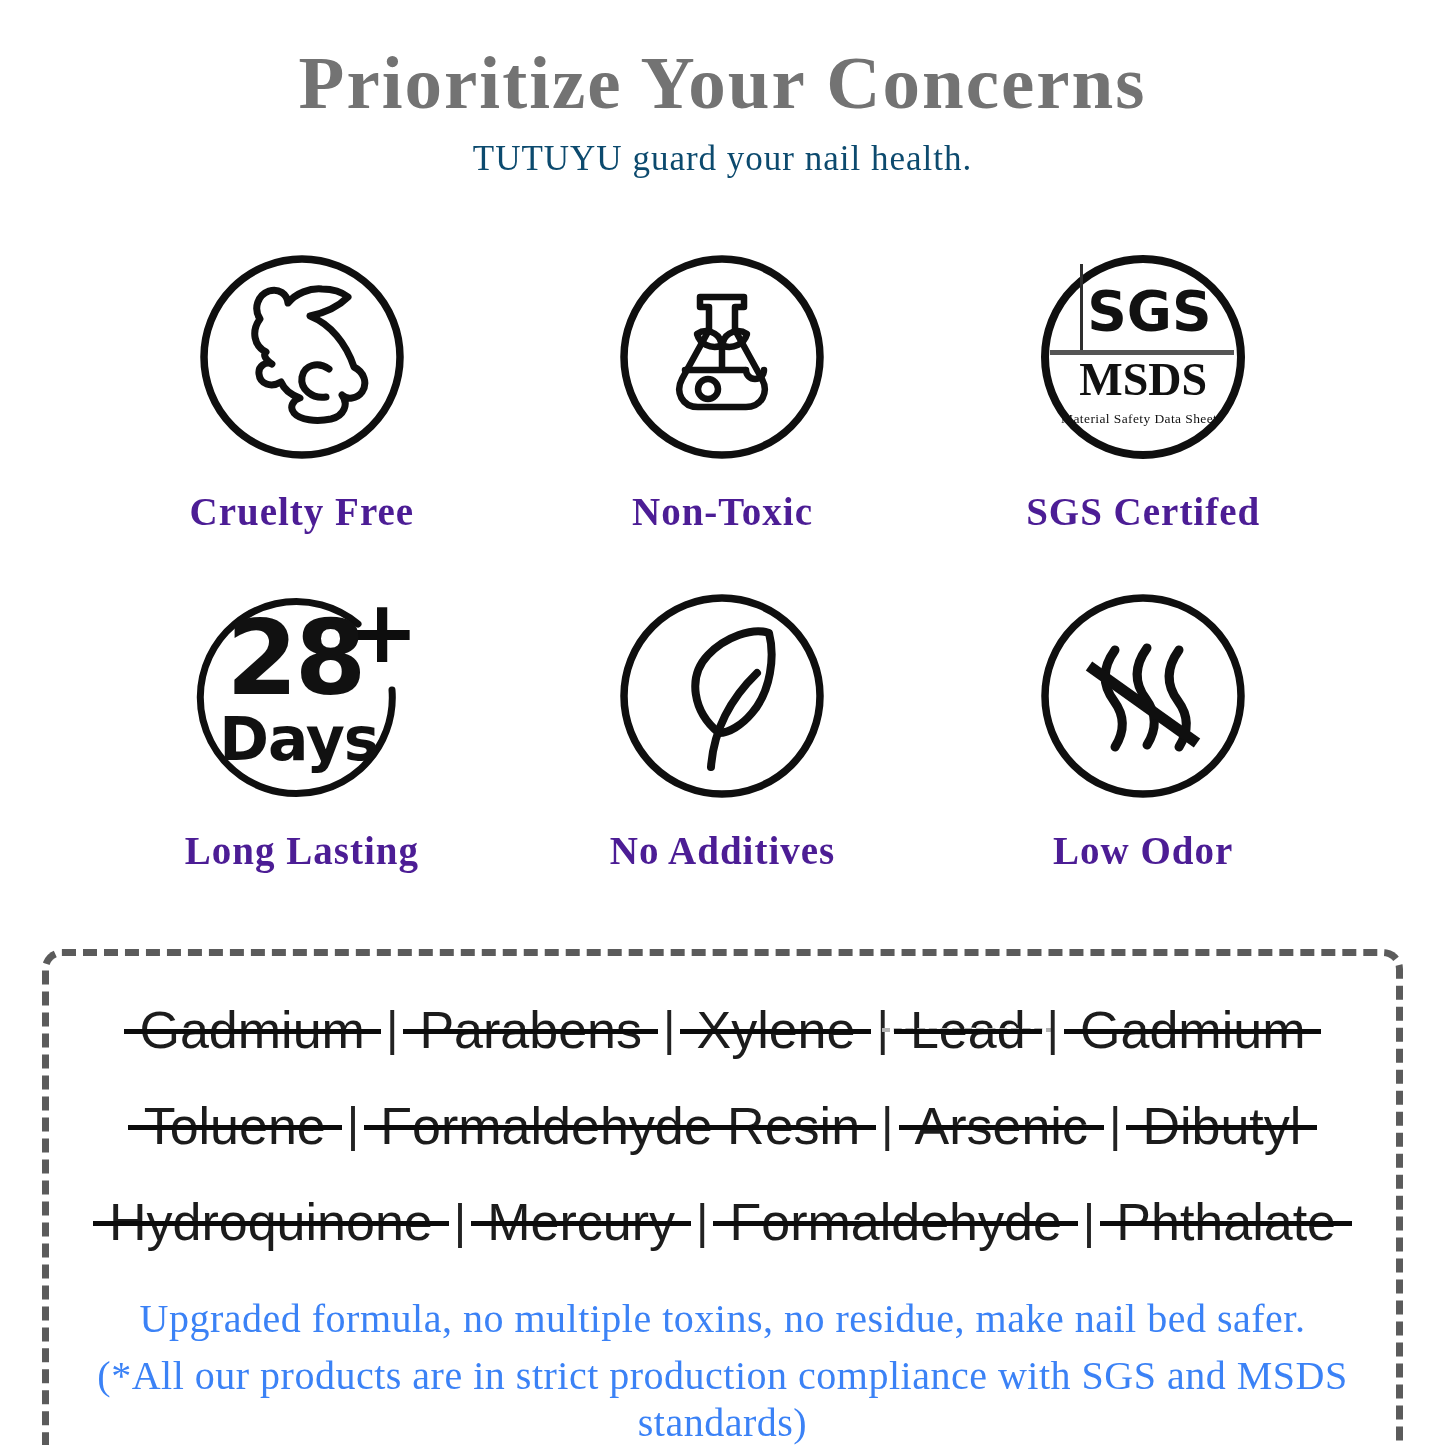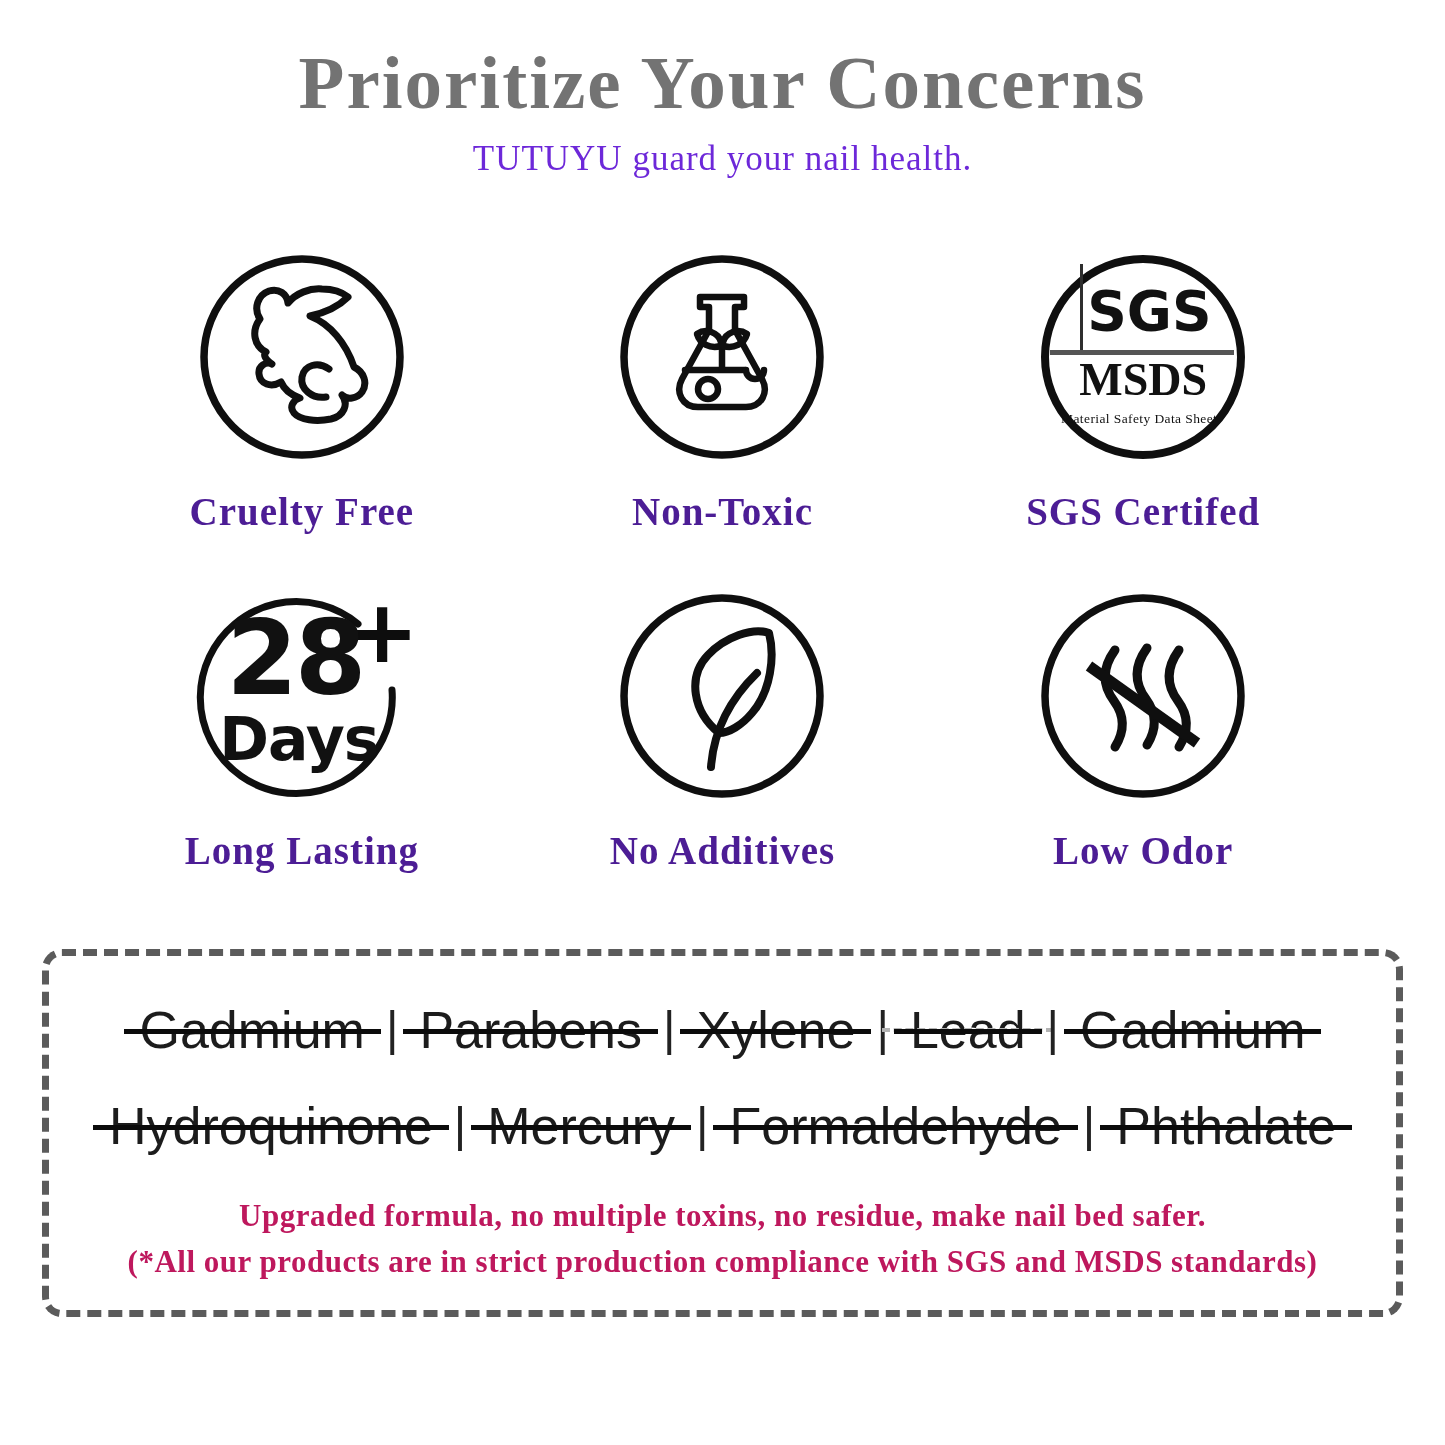--- a/index.html
+++ b/index.html
@@ -20,21 +20,21 @@
     font-weight:700;
     letter-spacing:2px;
     line-height:1.05;
     color:#737373;
   }
   .hdr-sub {
     margin:16px 0 0;
     text-align:center;
     font-size:35px;
     letter-spacing:1px;
-    color:#6d28d9;
+    color:#0c4a6e;
   }
 
   
   .features {
     width:1262px;
     margin:72px auto 0;
     display:grid;
     grid-template-columns:repeat(3,1fr);
     row-gap:56px;
     justify-items:center;
@@ -109,24 +109,24 @@
     content:""; position:absolute; left:-26px; right:-26px; top:50%;
     margin-top:-2px; border-top:4px dashed #b3b3b3;
   }
   .sep {
     display:inline-block; margin:0 10px;
     font-weight:300; color:#222; font-size:48px;
     vertical-align:middle; transform:translateY(-5px);
   }
   .note1, .note2 {
     font-family:"Liberation Serif", serif;
-    font-weight:700;
-    font-size:31px;
+    font-weight:400;
+    font-size:40px;
     letter-spacing:0.5px;
-    color:#be185d;
+    color:#3b82f6;
   }
   .note1 { margin:22px 0 0; }
   .note2 { margin:10px 0 0; }
 </style>
 </head>
 <body>
 
 <div class="page">
 
   <header>
@@ -237,19 +237,20 @@
         </svg>
       </div>
       <div class="flabel">Low Odor</div>
     </div>
 
   </section>
 
   <section class="toxins">
     <div id="toxin-rows">
         <div class="toxin-row"><span class="chem">Gadmium</span><span class="sep">|</span><span class="chem">Parabens</span><span class="sep">|</span><span class="chem">Xylene</span><span class="sep">|</span><span class="chem artifact">Lead</span><span class="sep">|</span><span class="chem">Gadmium</span></div>
+        <div class="toxin-row"><span class="chem">Toluene</span><span class="sep">|</span><span class="chem">Formaldehyde Resin</span><span class="sep">|</span><span class="chem">Arsenic</span><span class="sep">|</span><span class="chem">Dibutyl</span></div>
         <div class="toxin-row"><span class="chem">Hydroquinone</span><span class="sep">|</span><span class="chem">Mercury</span><span class="sep">|</span><span class="chem">Formaldehyde</span><span class="sep">|</span><span class="chem">Phthalate</span></div>
       </div>
     <p class="note1">Upgraded formula, no multiple toxins, no residue, make nail bed safer.</p>
     <p class="note2">(*All our products are in strict production compliance with SGS and MSDS standards)</p>
   </section>
 
 </div>
 
 </body></html>

